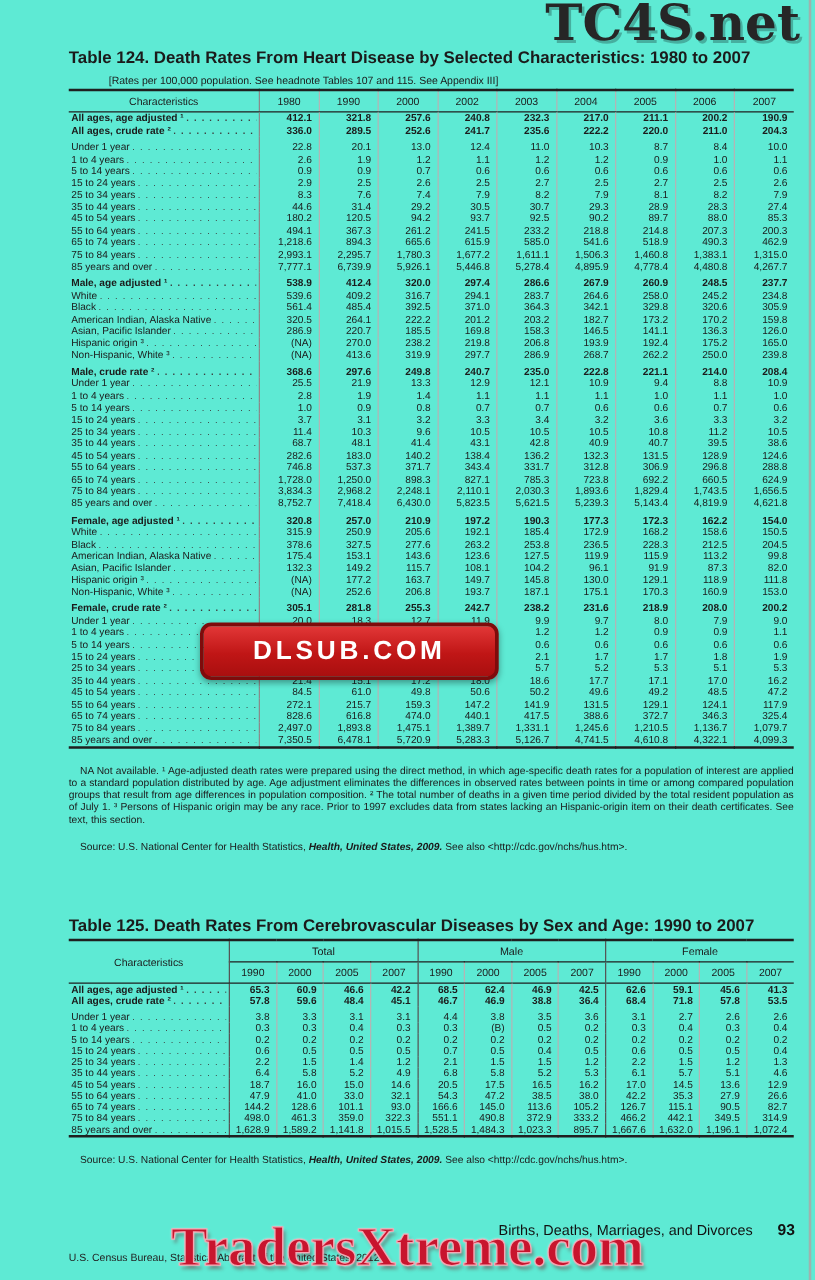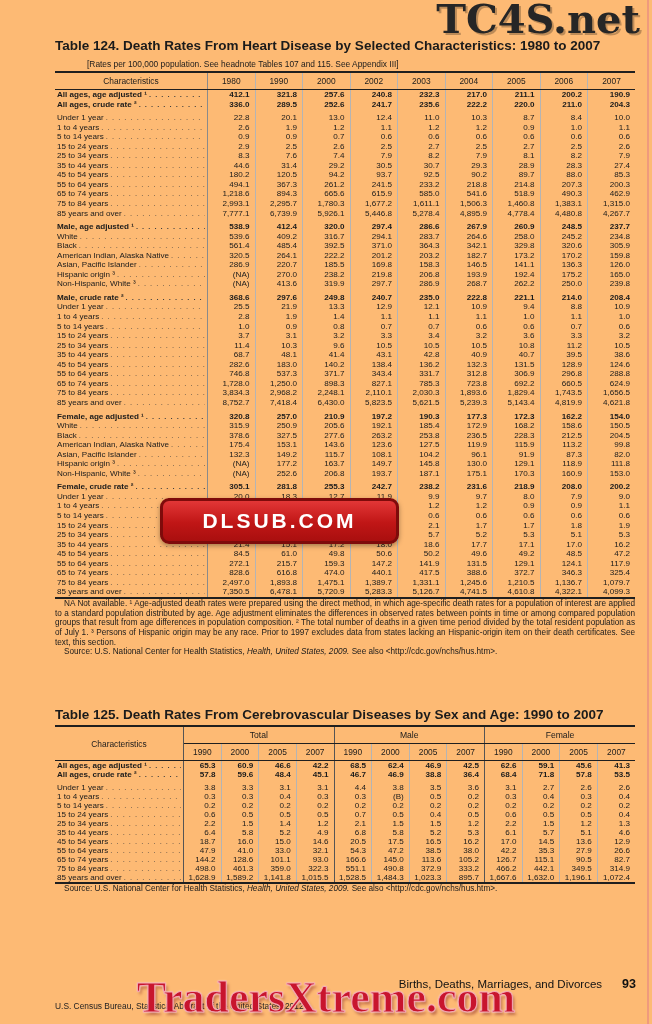--- a/index.html
+++ b/index.html
@@ -1,39 +1,39 @@
 <!DOCTYPE html>
 <html><head>
 <meta charset="utf-8">
 <style>
   html,body{margin:0;padding:0;}
   body{width:652px;height:1024px;background:#efeeea;}
-  .sheet{position:relative;width:652px;height:1024px;background:#fdba74;overflow:hidden;
+  .sheet{position:relative;width:652px;height:1024px;background:#5eead4;overflow:hidden;
          color:#1b1b1b;font-family:"Liberation Sans",sans-serif;}
   .content{padding:38px 17px 0 55px;}
 
   
   .wm-top{position:absolute;top:-4px;right:12px;font-family:"DejaVu Serif",serif;font-weight:700;
           font-size:40px;line-height:46px;color:#262626;text-shadow:2px 2px 0 rgba(0,0,0,0.25);z-index:6;}
   .edge-line{position:absolute;right:3px;top:0;width:2px;height:1024px;background:rgba(226,122,134,0.5);z-index:4;}
   .wm-badge{position:absolute;left:160px;top:498px;width:233px;height:40px;border-radius:9px;
             background:linear-gradient(180deg,#e23737 0%,#c01616 55%,#a90f0f 100%);
             border:3px solid #7e0b0b;box-shadow:0 2px 5px rgba(0,0,0,0.35);
             display:flex;align-items:center;justify-content:center;color:#fff;font-weight:700;
             font-size:21px;letter-spacing:3px;z-index:7;}
   .wm-bottom{position:absolute;left:0;top:974px;width:652px;text-align:center;
              font-family:"Liberation Serif",serif;font-weight:700;font-size:44px;line-height:48px;
              color:#c8152e;-webkit-text-stroke:1px #f3a8b4;
              text-shadow:0 0 2px rgba(255,255,255,0.9),2px 3px 3px rgba(110,0,12,0.4);z-index:8;}
 
   
   .t-title{font-size:13.5px;font-weight:700;line-height:16px;max-width:575px;margin:0;}
   .headnote{font-size:8.4px;margin-top:5px;margin-bottom:2px;padding-left:32px;}
-  .footnote{font-size:8.2px;line-height:9.7px;text-align:justify;text-indent:9px;margin:0 0 0 0;}
-  .footnote i{font-style:italic;}
+  .footnote{font-size:8.2px;line-height:9.7px;text-align:justify;text-indent:9px;margin:13px 0 0 0;}
+  .footnote i{font-style:italic;font-weight:bold;}
 
   
   table.data{border-collapse:collapse;width:100%;table-layout:fixed;margin-top:2px;}
   .data{border-top:2px solid #1f1f1f;border-bottom:2px solid #1f1f1f;}
   .data thead th{font-weight:400;font-size:8.4px;text-align:center;vertical-align:middle;
                  border-bottom:1px solid #1f1f1f;padding:3px 1px;}
   .data th+th,.data td+td{border-left:1px solid #b4b4b4;}
   .data td{font-size:8.1px;line-height:9.55px;padding:0;vertical-align:bottom;}
   .data td.val{text-align:right;padding-right:5px;}
   .data td.lbl{padding-left:2px;overflow:hidden;}

